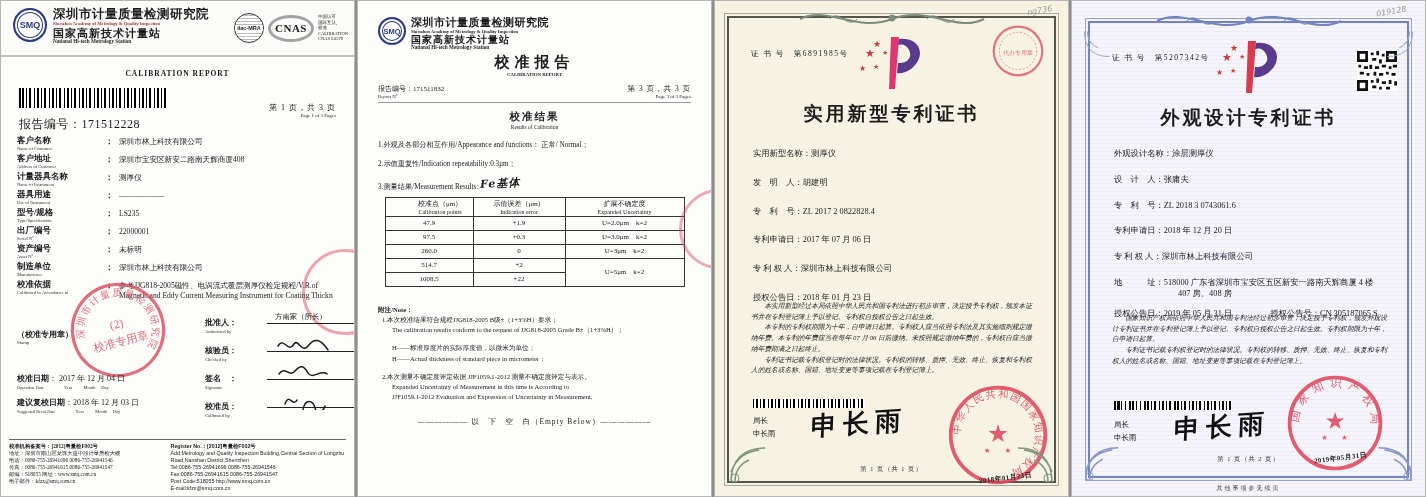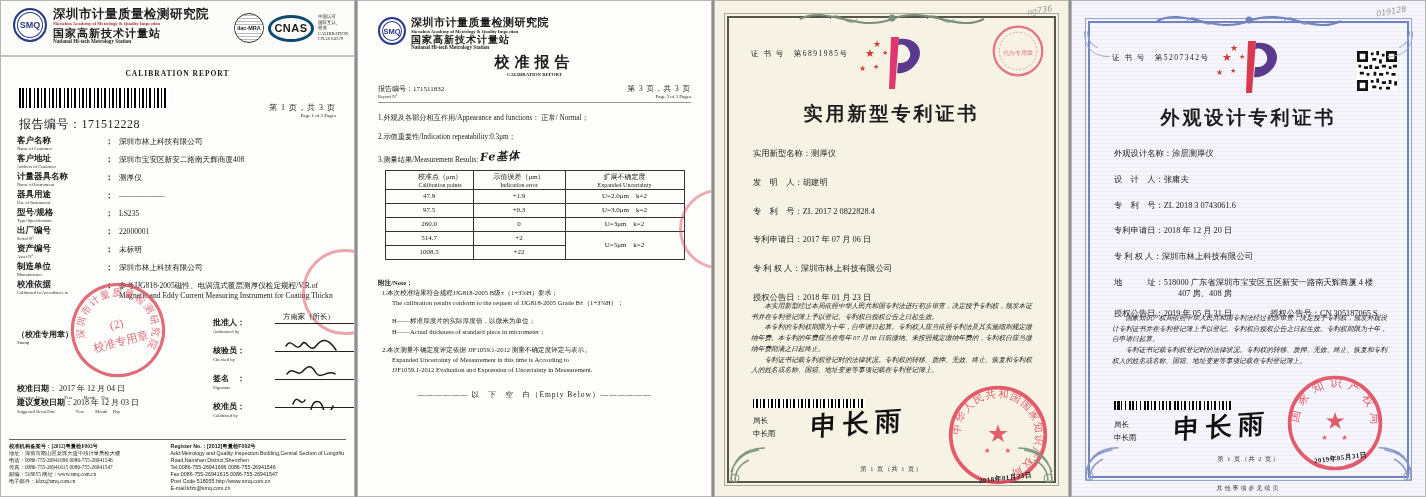--- a/index.html
+++ b/index.html
@@ -9,21 +9,21 @@
   .abs{position:absolute;}
   
   .hdr1{position:relative;height:56px;background:#fbfbf9;border-bottom:2px solid #c2c2c2;padding:7px 8px 0 12px;}
   .smq{width:34px;height:34px;border-radius:50%;border:2.5px solid #2a3a86;display:flex;align-items:center;justify-content:center;color:#2a3a86;font-weight:bold;font-size:9px;font-family:"Liberation Sans",sans-serif;background:#fff;box-shadow:inset 0 0 0 2px #fff,inset 0 0 0 3px #2a3a86;}
   .orgcn1{font-size:12.5px;font-weight:bold;letter-spacing:.5px;line-height:1.05;}
   .orgen1{font-size:4.6px;font-weight:bold;color:#b03030;line-height:1.2;}
   .orgcn2{font-size:11px;font-weight:bold;letter-spacing:1px;line-height:1.1;}
   .orgen2{font-size:5.2px;font-weight:bold;line-height:1.1;}
   .ilac{width:30px;height:30px;border-radius:50%;border:1.2px solid #333;position:relative;overflow:hidden;background:repeating-linear-gradient(0deg,#fff 0 2px,#bbb 2px 3px);}
   .ilac span{position:absolute;left:0;right:0;top:11px;background:#fff;font-size:5.5px;text-align:center;font-family:"Liberation Sans",sans-serif;font-weight:bold;}
-  .cnas{width:46px;height:27px;border:3px solid #0c4a6e;border-radius:50%;display:flex;align-items:center;justify-content:center;font-family:Liberation Sans, sans-serif;font-weight:bold;font-size:11px;letter-spacing:.5px;}
+  .cnas{width:46px;height:27px;border:3px solid #a3a3a3;border-radius:50%;display:flex;align-items:center;justify-content:center;font-family:Liberation Serif, serif;font-weight:bold;font-size:11px;letter-spacing:.5px;}
   .cnasnote{font-size:4.5px;line-height:1.25;color:#222;}
   .t1cn{font-size:23px;font-weight:bold;letter-spacing:12px;text-align:center;}
   .t1en{font-size:7.5px;font-weight:bold;text-align:center;letter-spacing:1px;margin-top:2px;}
   .barcode{background:repeating-linear-gradient(90deg,#000 0 1.5px,#fff 1.5px 3px,#000 3px 5.5px,#fff 5.5px 7px,#000 7px 8px,#fff 8px 10.5px,#000 10.5px 12px,#fff 12px 15px);}
   .repno{font-size:12px;margin-top:8px;letter-spacing:.5px;}
   .pgcn{font-size:8px;letter-spacing:1px;text-align:right;}
   .pgen{font-size:5px;text-align:right;}
   .frow{display:flex;margin-bottom:3.2px;}
   .flab{width:88px;flex:none;}
   .flab .cn{font-size:8.5px;font-weight:bold;line-height:1.15;}
@@ -200,29 +200,29 @@
           </defs>
         <circle cx="50" cy="50" r="46.5" fill="none" stroke="#d84a5a" stroke-width="3.2"></circle>
         <text fill="#d84a5a" font-size="10" letter-spacing="1.5"><textPath href="#cp1">深圳市计量质量检测研究院</textPath></text>
         <text x="50" y="48" text-anchor="middle" font-size="12" fill="#d84a5a">(2)</text>
         <text x="50" y="66" text-anchor="middle" font-size="11.5" fill="#d84a5a">校准专用章</text>
       </svg>
       <div class="abs" style="left:0;top:22px;">
         <div style="font-size:8px;font-weight:bold;">（校准专用章）</div>
         <div style="font-size:4.8px;color:#333;">Stamp</div>
       </div>
-      <div class="abs" style="left:0;top:70px;">
+      <div class="abs" style="left:0;top:60px;">
         <span class="datecn">校准日期</span><span class="dateval">： 2017 年  12 月 04 日</span>
         <div class="datesub"><span style="font-size:4.4px;color:#333;">Operation Date</span><span>                  Year          Month     Day</span></div>
       </div>
       <div class="abs" style="left:0;top:84px;">
         <span class="datecn">建议复校日期</span><span class="dateval">：2018 年  12 月 03 日</span>
         <div class="datesub"><span style="font-size:4.4px;color:#333;">Suggested Recal.Date</span><span>                  Year          Month     Day</span></div>
       </div>
-      <div class="abs" style="left:196px;top:4px;width:145px;">
+      <div class="abs" style="left:188px;top:4px;width:145px;">
         <div class="sigrow">
           <span class="cn">批准人</span><span style="font-weight:bold;font-size:8px;">：</span>
           <span style="font-size:7.4px;position:absolute;left:70px;top:1px;white-space:nowrap;">方南家（所长）</span>
           <div class="en">Authorized by</div><div class="sigline"></div>
         </div>
         <div class="sigrow">
           <span class="cn">核验员</span><span style="font-weight:bold;font-size:8px;">：</span>
           <svg class="abs" style="left:70px;top:-5px;" width="56" height="20" viewBox="0 0 56 20">
               <path d="M3,12 c6,-10 10,8 16,-2 c4,-6 8,10 14,2 s12,-8 20,4" fill="none" stroke="#1a1a1a" stroke-width="1.5" stroke-linecap="round"></path>
             </svg>
@@ -282,20 +282,24 @@
       </div>
       <div style="display:flex;justify-content:space-between;margin-top:7px;border-bottom:1px solid #999;padding-bottom:3px;">
         <div>
           <div style="font-size:7px;"><span>报告编号：</span><span>171511832</span></div>
           <div style="font-size:4.8px;color:#333;">Report Nº</div>
         </div>
         <div>
           <div class="pgcn" style="font-size:7.5px;">第 3 页，共 3 页</div>
           <div class="pgen">Page 3 of 3 Pages</div>
         </div>
+      </div>
+      <div style="margin-top:7px;">
+        <div class="sec2cn">校准结果</div>
+        <div class="sec2en">Results of Calibration</div>
       </div>
       <div style="margin-top:10px;">
         <div class="item2">1.外观及各部分相互作用/Appearance and functions：  正常/ Normal；</div>
         <div class="item2">2.示值重复性/Indication repeatability:0.3μm；</div>
         <div class="item2" style="margin-bottom:1px;"><span>3.测量结果/Measurement Results:</span> <span class="hand">Fe基体</span></div>
       </div>
 
       <table class="tbl2">
         <tbody>
             <tr>

